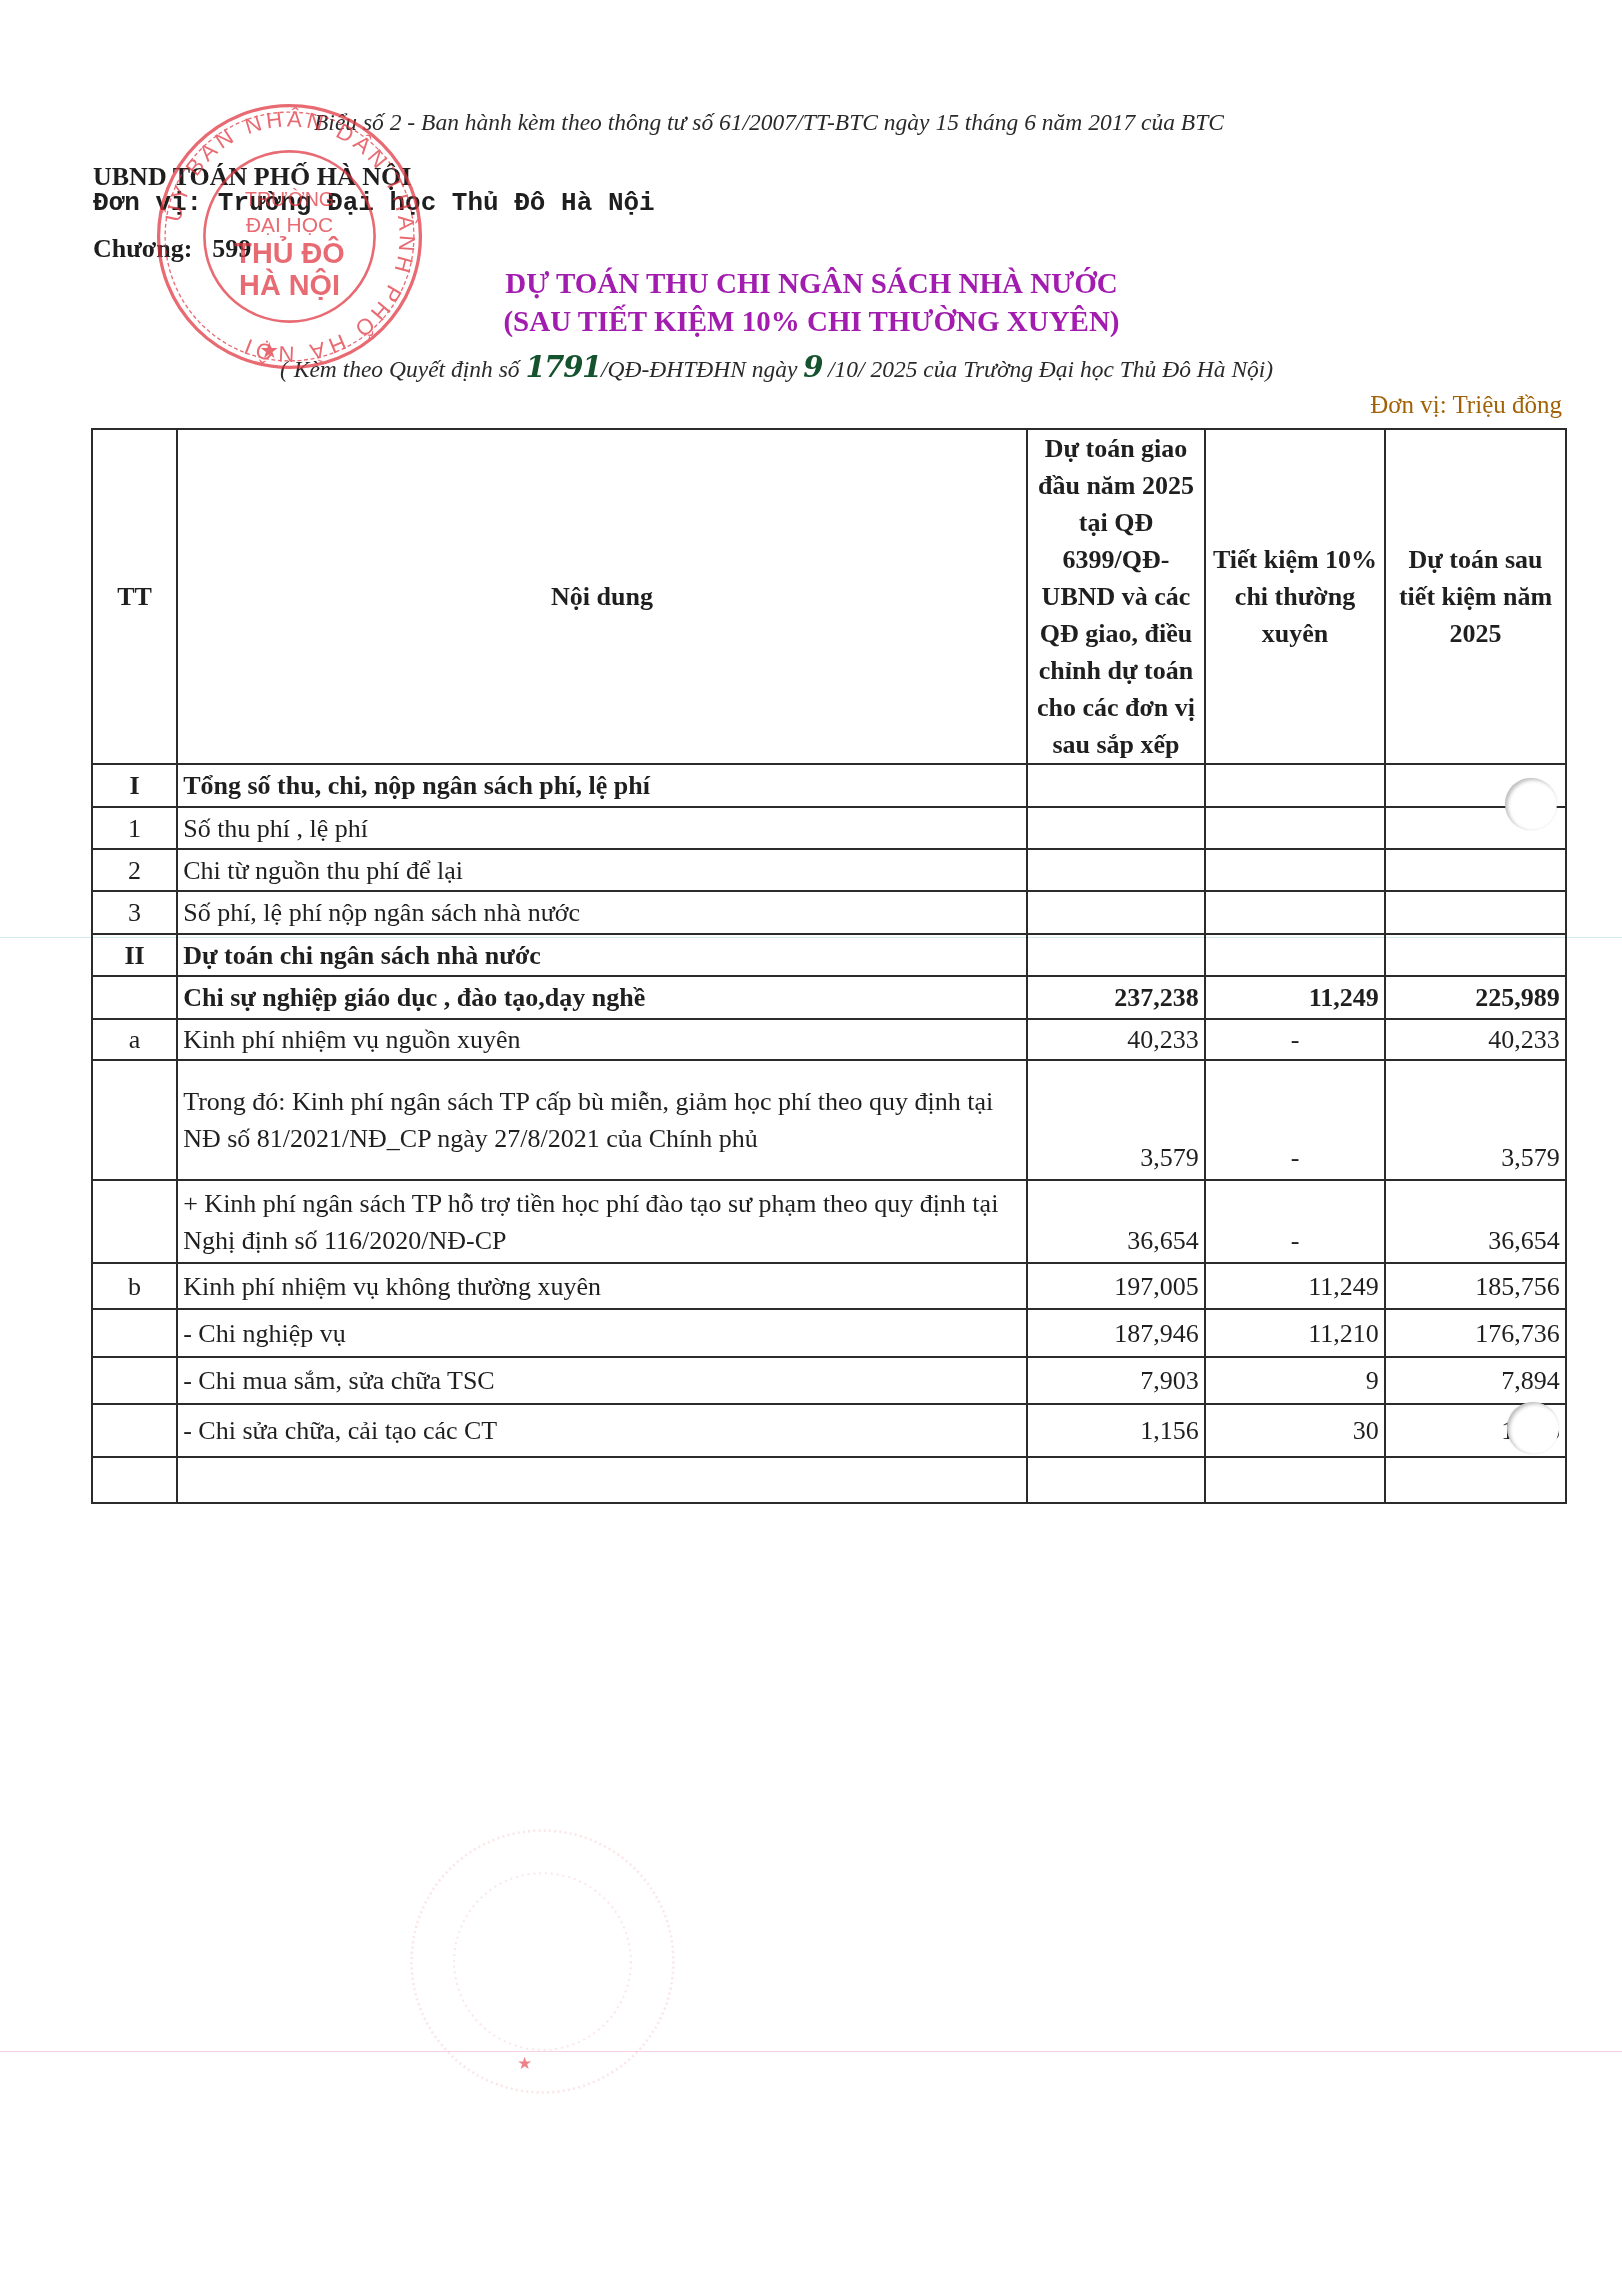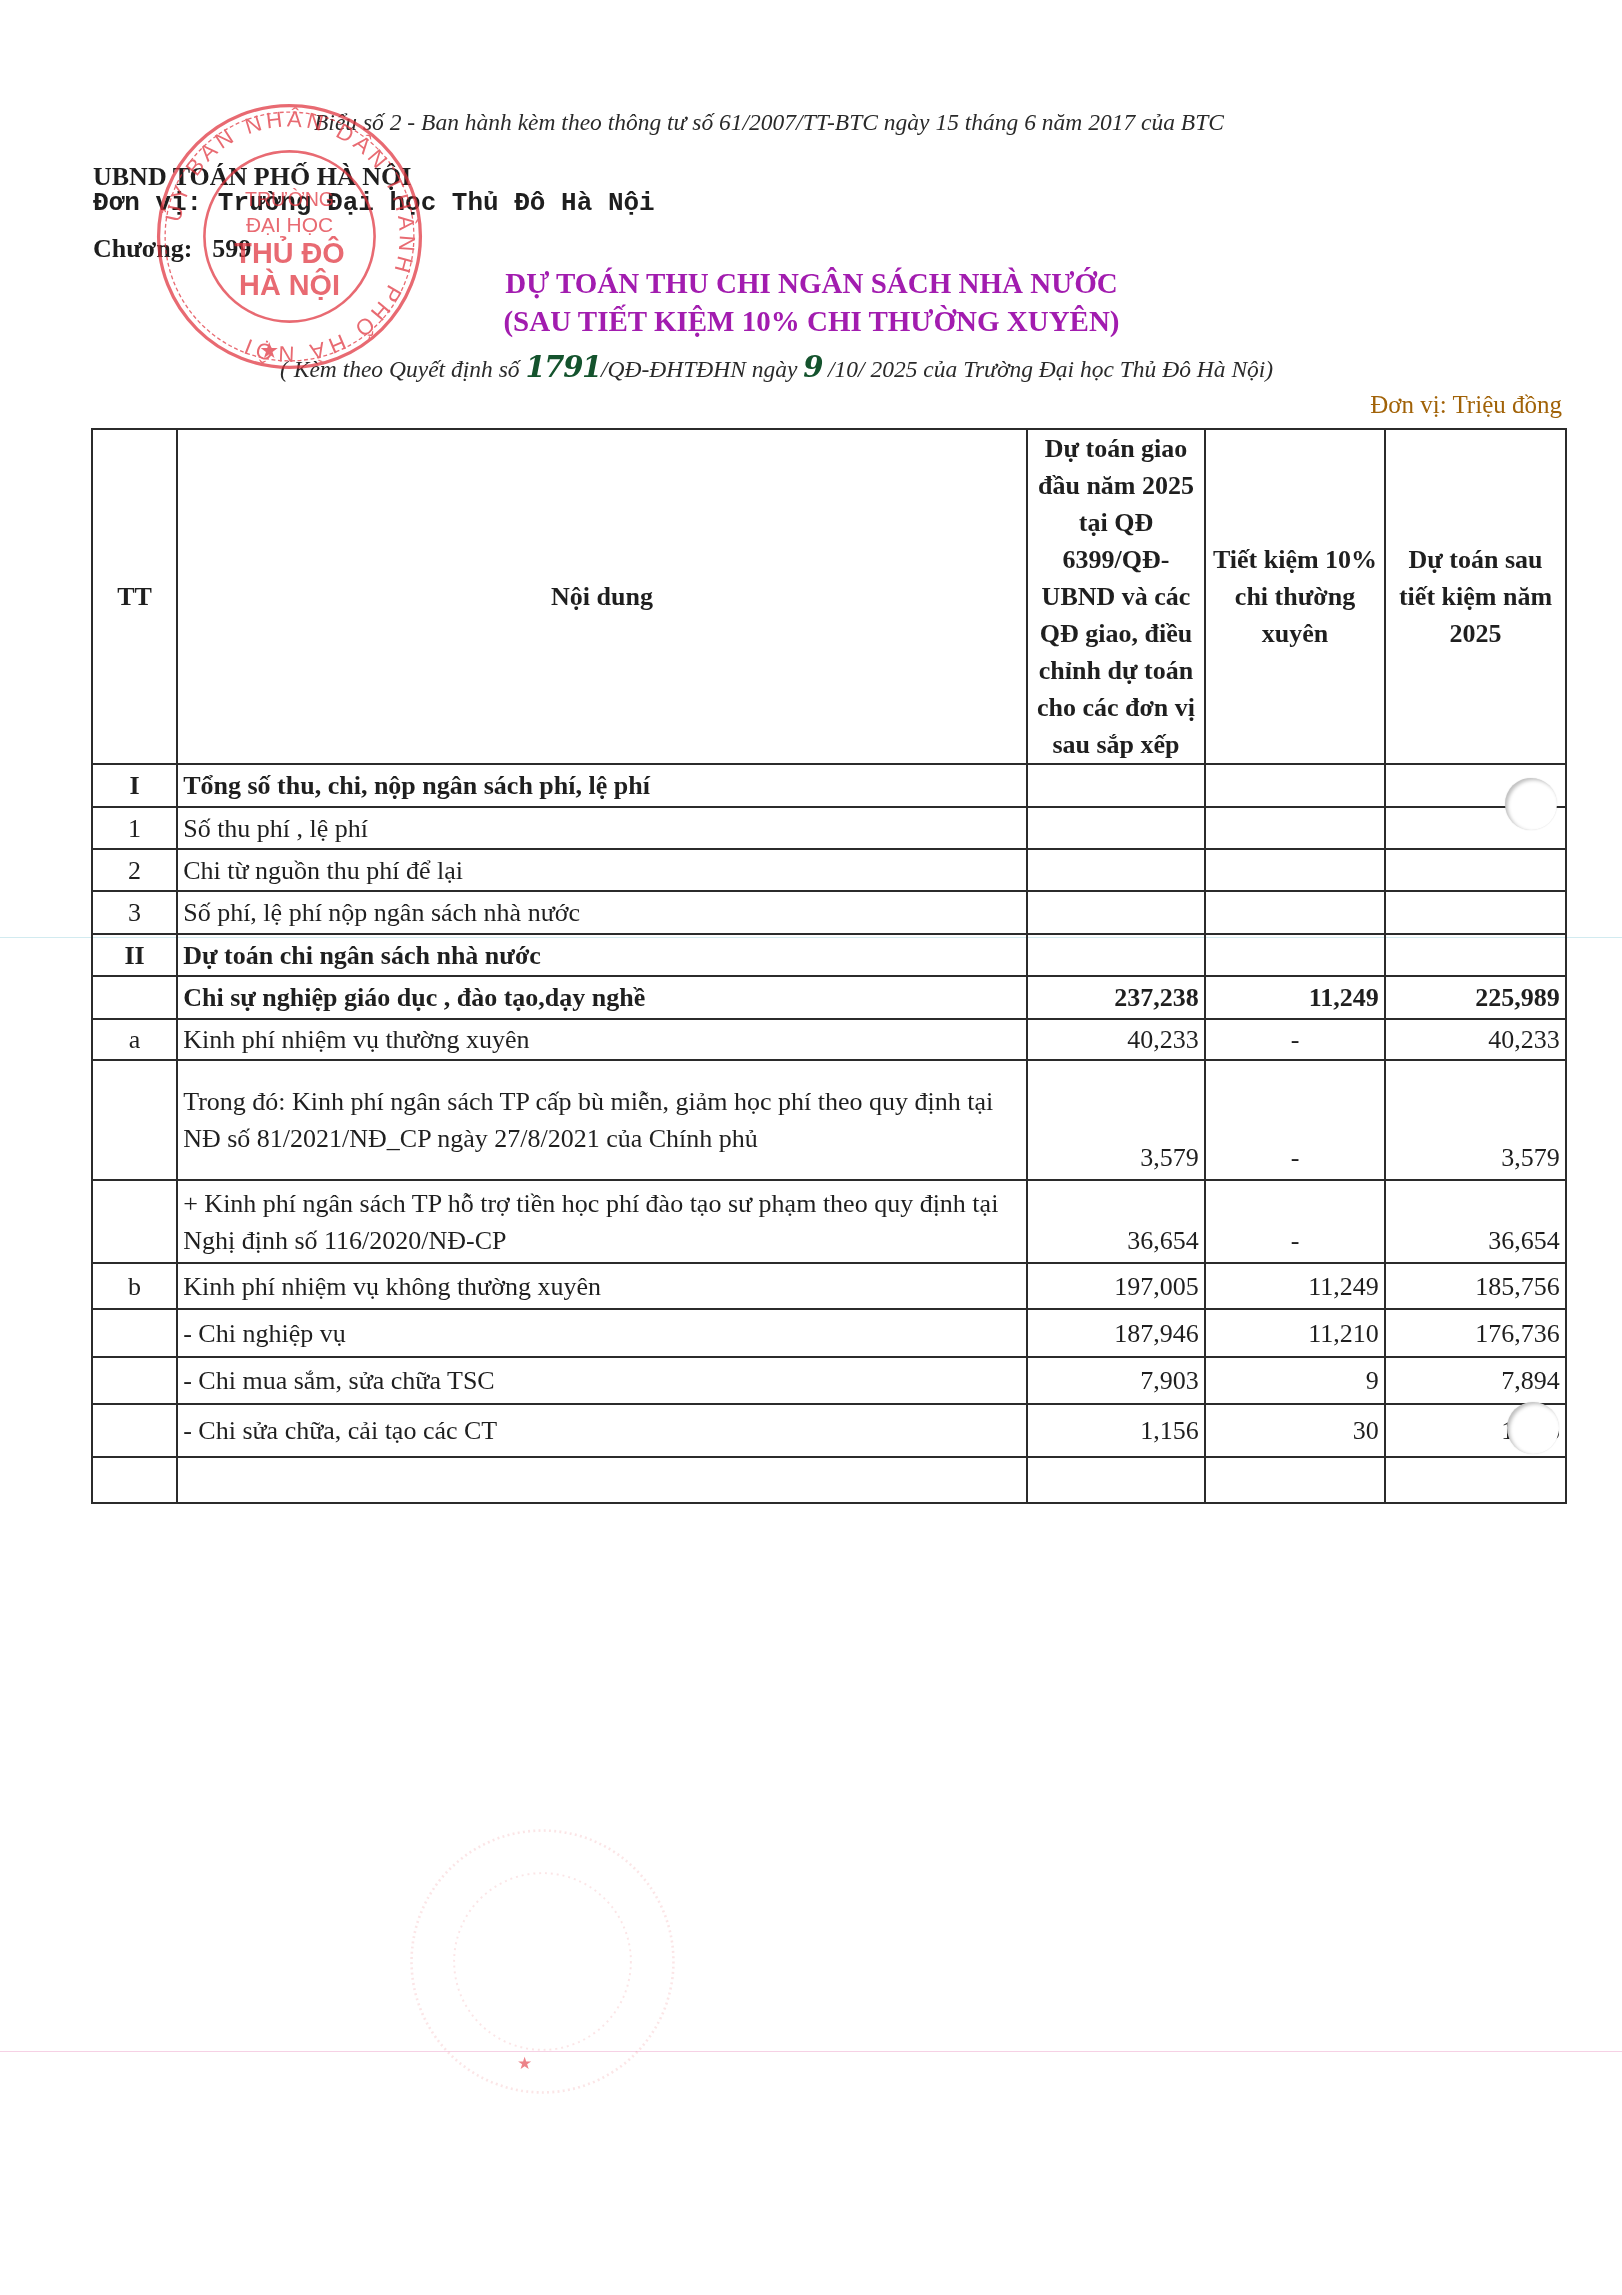--- a/index.html
+++ b/index.html
@@ -116,21 +116,21 @@
     </tr>
     <tr class="bold" style="height:43px">
       <td class="tt"></td>
       <td>Chi sự nghiệp giáo dục , đào tạo,dạy nghề</td>
       <td class="num">237,238</td>
       <td class="num">11,249</td>
       <td class="num">225,989</td>
     </tr>
     <tr style="height:41px">
       <td class="tt">a</td>
-      <td>Kinh phí  nhiệm vụ thường xuyên</td>
+      <td>Kinh phí  nhiệm vụ nguồn xuyên</td>
       <td class="num">40,233</td>
       <td class="dash">-</td>
       <td class="num">40,233</td>
     </tr>
     <tr style="height:120px">
       <td class="tt"></td>
       <td class="multi">Trong đó: Kinh phí ngân sách TP cấp bù miễn, giảm học phí theo quy định tại NĐ số 81/2021/NĐ_CP ngày 27/8/2021 của Chính phủ</td>
       <td class="num bottom">3,579</td>
       <td class="dash" style="vertical-align:bottom;padding-bottom:2.6px">-</td>
       <td class="num bottom">3,579</td>

